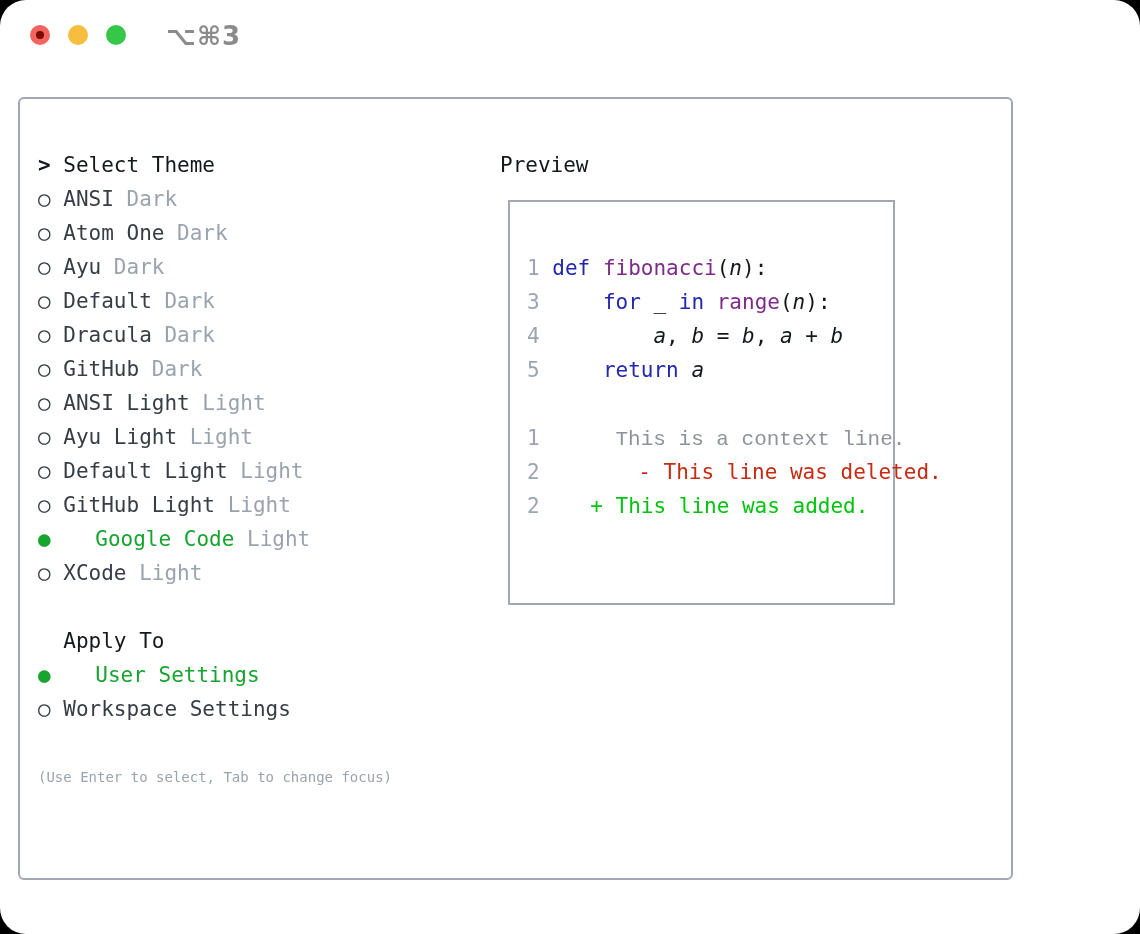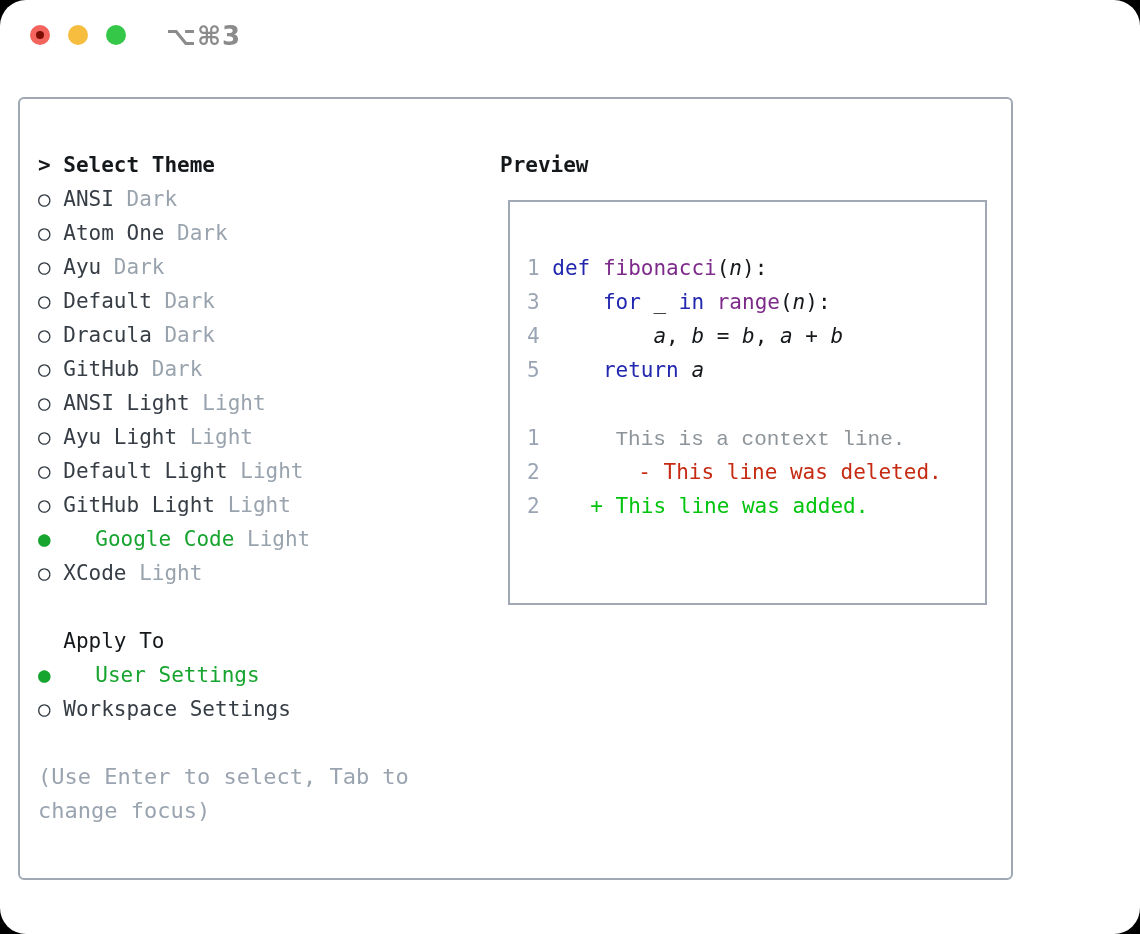--- a/index.html
+++ b/index.html
@@ -20,34 +20,34 @@
   
   .panel{position:absolute;left:18px;top:97px;width:995px;height:783px;box-sizing:border-box;
     border:2px solid var(--border-gray,#9fa8b4);border-radius:6px;background:#fff;
     font-family:"DejaVu Sans Mono",monospace;font-size:21px;}
 
   .line{height:34px;line-height:34px;white-space:pre;}
   .blank{height:34px;}
 
   
   .left-col{position:absolute;left:18px;top:49px;width:424px;}
-  .hdr{font-weight:bold;color:var(--header-black,#15181b);}
+  .hdr{font-weight:normal;color:var(--header-black,#15181b);}
   .cursor{font-weight:bold;color:var(--header-black,#15181b);display:inline-block;width:2ch;}
   .bullet{display:inline-block;width:2ch;color:var(--text-dark,#363d45);}
   .item .name{color:var(--text-dark,#363d45);}
   .item .tag{color:var(--tag-gray,#99a3ae);margin-left:1ch;}
   .item.selected .bullet{color:var(--accent-green,#17a42f);}
   .item.selected .name{color:var(--accent-green,#17a42f);margin-left:32px;}
   .apply-header .hdr2{margin-left:2ch;color:var(--header-black,#15181b);text-align:right;}
-  .help{width:420px;white-space:normal;line-height:34px;font-size:22px;
+  .help{width:420px;white-space:normal;line-height:34px;font-size:14px;
     color:var(--help-gray,#9aa4b0);}
 
   
   .right-col{position:absolute;left:480px;top:49px;}
-  .preview-box{box-sizing:border-box;margin-left:8px;margin-top:18px;width:479px;height:405px;
+  .preview-box{box-sizing:border-box;margin-left:8px;margin-top:18px;width:387px;height:405px;
     border:2px solid var(--border-gray,#9fa8b4);background:#fff;
     padding:49px 0 0 17px;}
   .pre-line{height:34px;line-height:34px;white-space:pre;}
   .tok-ln{color:var(--line-number,#9aa4b4);}
   .tok-kw{color:var(--syntax-keyword,#2127ae);}
   .tok-fn{color:var(--syntax-function,#7d2a8a);}
   .tok-lit{color:var(--syntax-literal,#0e6f70);}
   .tok-pl{color:var(--syntax-plain,#15181b);}
   .tok-var{color:var(--syntax-plain,#15181b);font-style:italic;}
   .tok-ctx{color:var(--context-gray,#8d9499);font-family:Liberation Mono, monospace;}

